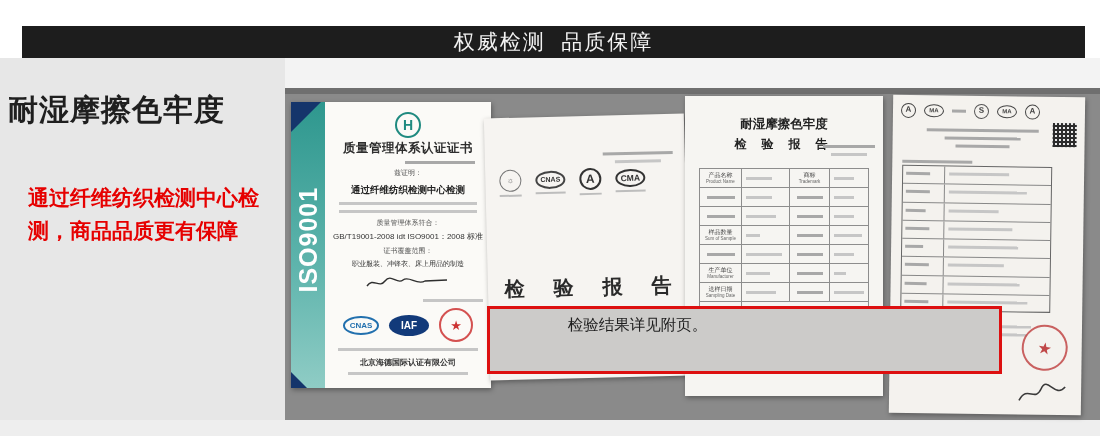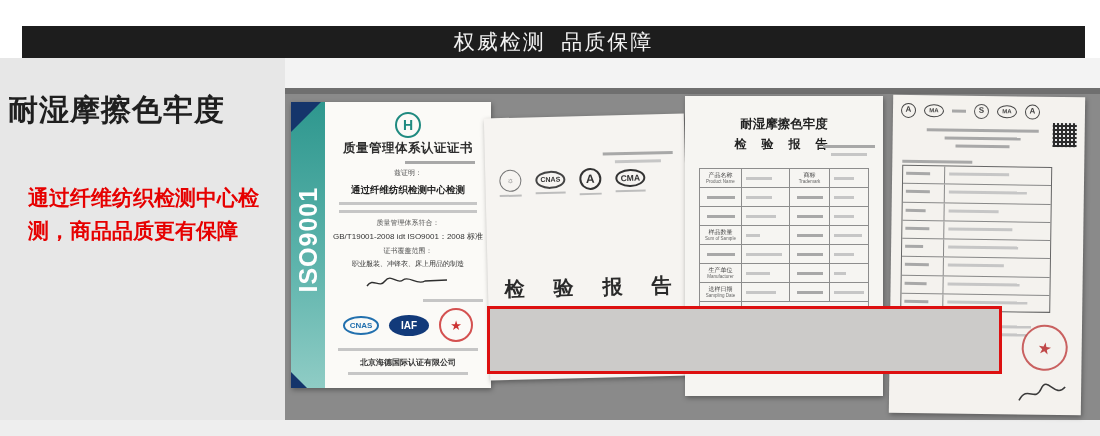--- a/index.html
+++ b/index.html
@@ -392,15 +392,16 @@
       <div class="bb" style="width:96px;"></div>
       <div class="bb" style="width:70px; margin-left:0;"></div>
     </div>
     <div class="stamp4">★</div>
     <svg class="sig4" viewBox="0 0 60 26">
       <path d="M8 20 C 16 4, 24 22, 30 8 S 44 18, 54 6" stroke="#3a3a3a" stroke-width="1.6" fill="none"></path>
     </svg>
   </div>
 
   <div class="callout2">
+    <div class="l2">检验结果详见附页。</div>
   </div>
 
 </div>
 
 </body></html>

